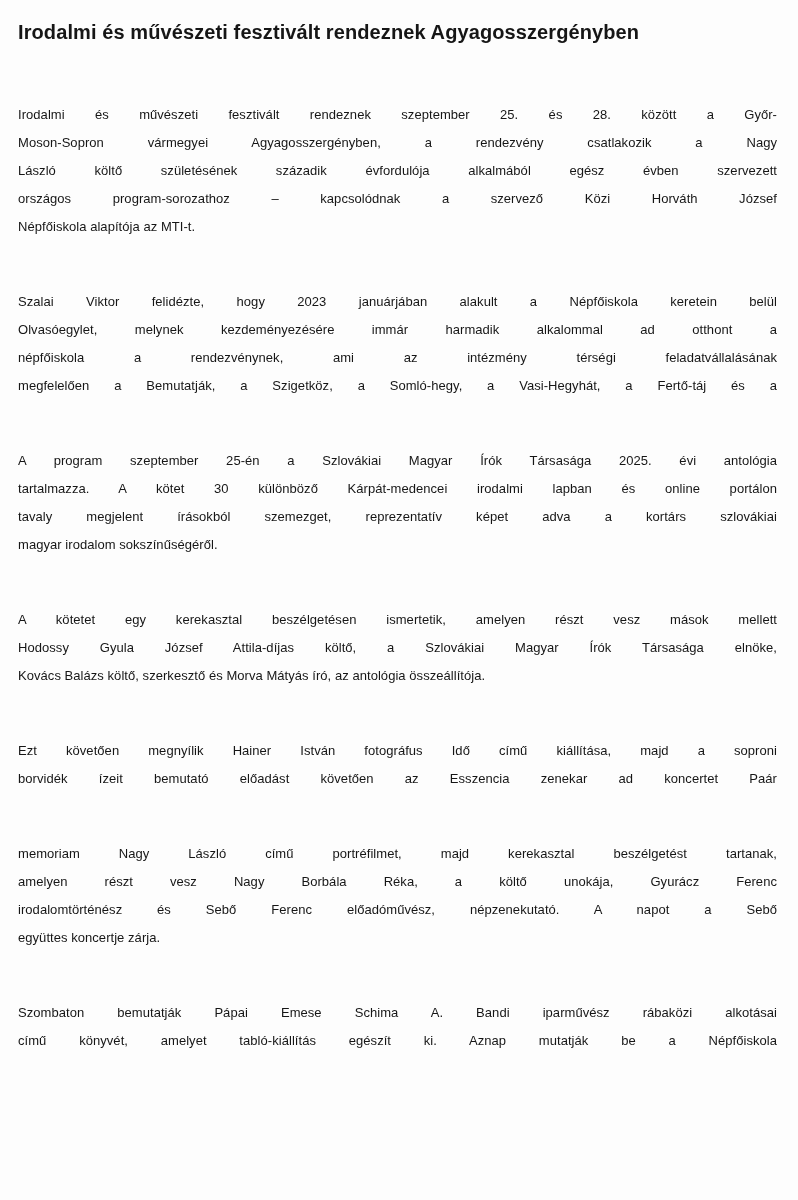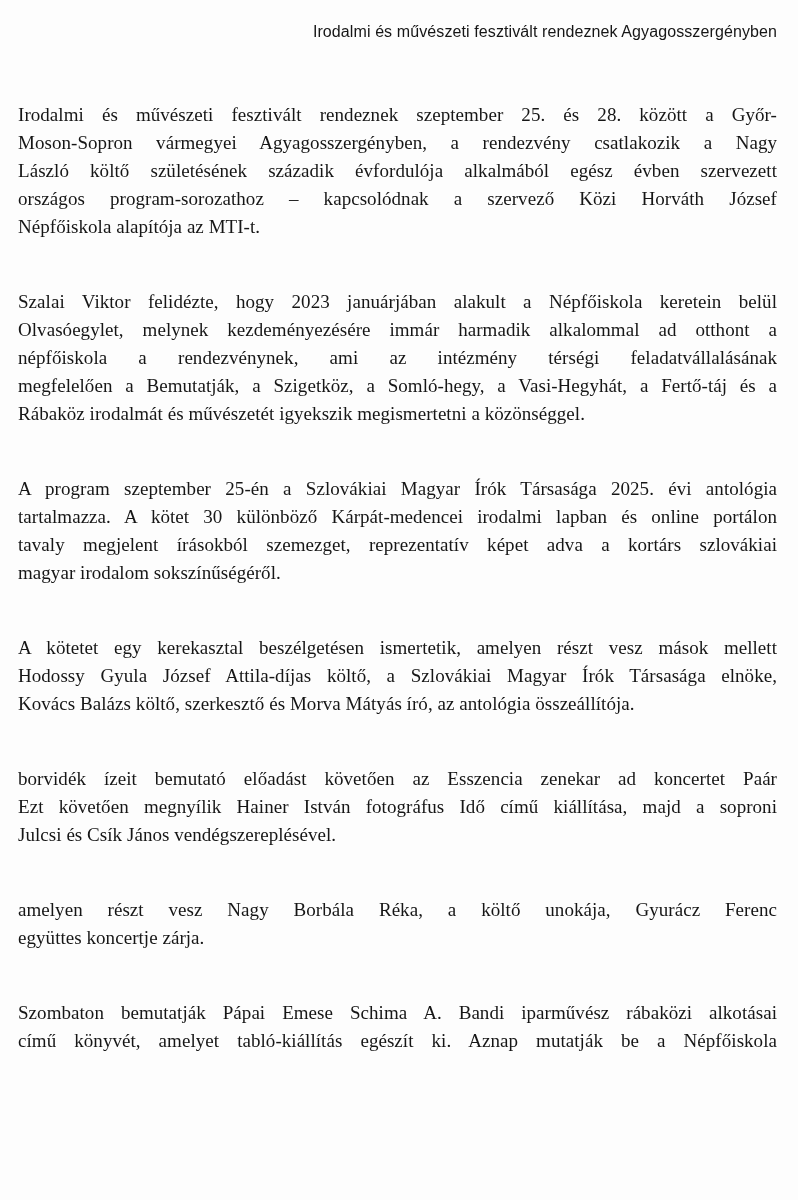--- a/index.html
+++ b/index.html
@@ -15,41 +15,40 @@
     color: var(--text-color, #161616);
   }
   .page {
     box-sizing: border-box;
     width: 798px;
     height: 1200px;
     padding: 20px 21px 0 18px;
     background: var(--page-bg, #fdfdfd);
   }
   .title {
-    font-weight: normal;
-    font-size: 16px;
+    font-weight: bold;
+    font-size: 20px;
     line-height: 24px;
-    text-align: right;
+    text-align: left;
     margin: 0 0 57px 0;
     letter-spacing: 0.1px;
   }
   .para {
     margin: 0 0 47px 0;
   }
   .para:last-child {
     margin-bottom: 0;
     margin-top: 20px;
   }
   .line {
-    font-size: 19px;
+    font-size: 13px;
     line-height: 28px;
     text-align: justify;
     text-align-last: justify;
     letter-spacing: 0.05px;
-    font-family: Liberation Serif, serif;
   }
   .line.para-last {
     text-align-last: left;
   }
 </style>
 </head>
 <body>
 
 <div class="page">
   <h1 class="title">Irodalmi és művészeti fesztivált rendeznek Agyagosszergényben</h1>
@@ -59,40 +58,40 @@
         <div class="line">Moson-Sopron vármegyei Agyagosszergényben, a rendezvény csatlakozik a Nagy</div>
         <div class="line">László költő születésének századik évfordulója alkalmából egész évben szervezett</div>
         <div class="line">országos program-sorozathoz – kapcsolódnak a szervező Közi Horváth József</div>
         <div class="line para-last">Népfőiskola alapítója az MTI-t.</div>
       </div>
       <div class="para">
         <div class="line">Szalai Viktor felidézte, hogy 2023 januárjában alakult a Népfőiskola keretein belül</div>
         <div class="line">Olvasóegylet, melynek kezdeményezésére immár harmadik alkalommal ad otthont a</div>
         <div class="line">népfőiskola a rendezvénynek, ami az intézmény térségi feladatvállalásának</div>
         <div class="line">megfelelően a Bemutatják, a Szigetköz, a Somló-hegy, a Vasi-Hegyhát, a Fertő-táj és a</div>
-        <div class="line para-last">Rábaköz irodalmát és művészetét igyekszik megismertetni a közönséggel.</div>
       </div>
       <div class="para">
         <div class="line">A program szeptember 25-én a Szlovákiai Magyar Írók Társasága 2025. évi antológia</div>
         <div class="line">tartalmazza. A kötet 30 különböző Kárpát-medencei irodalmi lapban és online portálon</div>
         <div class="line">tavaly megjelent írásokból szemezget, reprezentatív képet adva a kortárs szlovákiai</div>
         <div class="line para-last">magyar irodalom sokszínűségéről.</div>
       </div>
       <div class="para">
         <div class="line">A kötetet egy kerekasztal beszélgetésen ismertetik, amelyen részt vesz mások mellett</div>
         <div class="line">Hodossy Gyula József Attila-díjas költő, a Szlovákiai Magyar Írók Társasága elnöke,</div>
         <div class="line para-last">Kovács Balázs költő, szerkesztő és Morva Mátyás író, az antológia összeállítója.</div>
       </div>
       <div class="para">
+        <div class="line">Ezt követően megnyílik Hainer István fotográfus Idő című kiállítása, majd a soproni</div>
         <div class="line">borvidék ízeit bemutató előadást követően az Esszencia zenekar ad koncertet Paár</div>
-        <div class="line">Ezt követően megnyílik Hainer István fotográfus Idő című kiállítása, majd a soproni</div>
-        <div class="line para-last">Julcsi és Csík János vendégszereplésével.</div>
       </div>
       <div class="para">
+        <div class="line">memoriam Nagy László című portréfilmet, majd kerekasztal beszélgetést tartanak,</div>
         <div class="line">amelyen részt vesz Nagy Borbála Réka, a költő unokája, Gyurácz Ferenc</div>
+        <div class="line">irodalomtörténész és Sebő Ferenc előadóművész, népzenekutató. A napot a Sebő</div>
         <div class="line para-last">együttes koncertje zárja.</div>
       </div>
       <div class="para">
         <div class="line">Szombaton bemutatják Pápai Emese Schima A. Bandi iparművész rábaközi alkotásai</div>
         <div class="line">című könyvét, amelyet tabló-kiállítás egészít ki. Aznap mutatják be a Népfőiskola</div>
       </div>
     </div>
 </div>
 
 </body></html>

